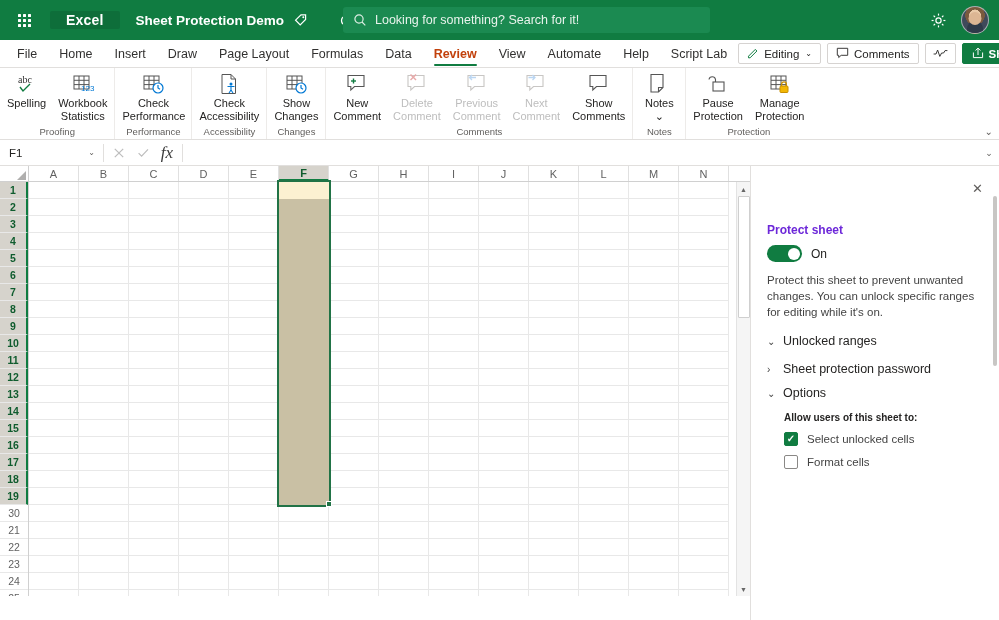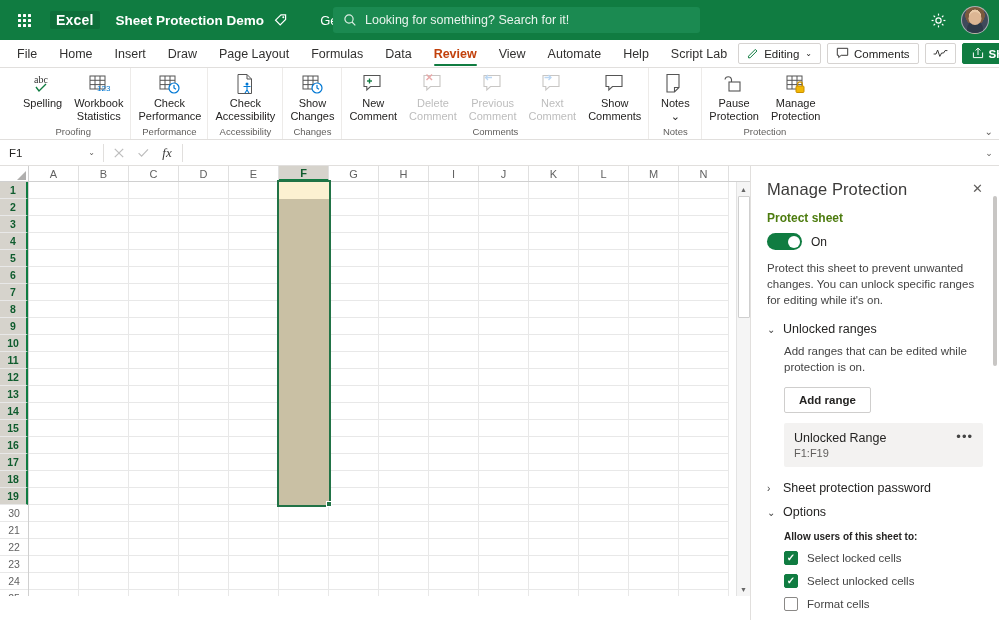--- a/index.html
+++ b/index.html
@@ -13,27 +13,27 @@
   }
 
   
   .titlebar{
     height:40px; background:#107C41; display:flex; align-items:center;
     padding:0 10px; color:#fff; position:relative;
   }
   .waffle{ width:28px; height:28px; display:flex; align-items:center; justify-content:center; cursor:pointer;}
   .waffle-grid{ display:grid; grid-template-columns:repeat(3,3px); grid-template-rows:repeat(3,3px); gap:2px;}
   .waffle-grid i{ background:#fff; width:3px; height:3px; border-radius:.5px; display:block;}
-  .app-name{ font-size:14px; font-weight:700; margin-left:12px; letter-spacing:.2px; background:#0E6E3A; padding:1px 6px; border-radius:2px;}
+  .app-name{ font-size:14px; font-weight:700; margin-left:12px; letter-spacing:.2px; background:#0E6E3A; padding:1px 16px; border-radius:2px;}
   .doc-title{ font-size:13.5px; margin-left:16px; white-space:nowrap;font-weight:bold;}
   .doc-meta{ display:flex; align-items:center; margin-left:10px; font-size:13px; white-space:nowrap;gap:27px;}
   .tag-icon{ margin-right:5px; display:inline-flex;}
   .chev{ margin-left:5px; font-size:9px; opacity:.95;}
   .searchbox{
-    position:absolute; left:333px; top:7px; width:367px; height:26px;
+    position:absolute; left:343px; top:7px; width:367px; height:26px;
     background:#1B8A51; border-radius:3px; display:flex; align-items:center;
     padding:0 10px; cursor:text;
   }
   .searchbox .sicon{ margin-right:8px; opacity:.95; display:flex;}
   .searchbox .stext{ color:#E8F3EC; font-size:12.5px;}
   .tb-right{ position:absolute; right:10px; top:0; height:40px; display:flex; align-items:center; gap:10px;}
   .gear{ width:26px;height:26px;display:flex;align-items:center;justify-content:center;cursor:pointer;}
   .avatar{
     width:28px;height:28px;border-radius:50%;overflow:hidden;cursor:pointer;
     background:radial-gradient(circle at 50% 32%, #e8c9a8 0 26%, #7a5a3e 27% 44%, #3f4a5a 45% 100%);
@@ -65,21 +65,21 @@
     height:21px; border:1px solid #D6D3D1; background:#fff; border-radius:2px;
     display:flex;align-items:center; gap:5px; padding:0 8px; font-size:11.5px; cursor:pointer; color:#252423;
   }
   .btn-green{
     height:21px; background:#107C41; color:#fff; border-radius:2px; border:1px solid #107C41;
     display:flex;align-items:center;gap:5px;padding:0 9px;font-size:11.5px;cursor:pointer;font-weight:600;
   }
   .mini-chev{ font-size:8px; margin-left:1px;}
 
   
-  .ribbon{ height:72px; background:#fff; display:flex; position:relative; border-bottom:1px solid #E1DFDD;padding-left:16px;}
+  .ribbon{ height:72px; background:#fff; display:flex; position:relative; border-bottom:1px solid #E1DFDD;}
   .rgroup{ display:flex; flex-direction:column; position:relative; padding:0 1px;}
   .rgroup + .rgroup{ border-left:1px solid #EDEBE9;}
   .rg-items{ display:flex; align-items:flex-start; height:56px; padding-top:3px;}
   .rg-label{
     height:16px; display:flex; align-items:center; justify-content:center;
     font-size:9.5px; color:#605E5C;
   }
   .ritem{
     width:auto; min-width:50px; padding:0 6px; display:flex; flex-direction:column; align-items:center;
     cursor:pointer; text-align:center;
@@ -92,21 +92,21 @@
 
   
   .fbar{ height:26px; display:flex; align-items:center; border-bottom:1px solid #E1DFDD; background:#fff;}
   .namebox{
     width:96px; height:20px; margin-left:4px; border:1px solid transparent; display:flex;
     align-items:center; padding:0 4px; font-size:11.5px; cursor:pointer;
   }
   .namebox .nb-chev{ margin-left:auto; font-size:8px; color:#605E5C;}
   .fbdiv{ width:1px; height:18px; background:#E1DFDD; margin:0 3px;}
   .fbtn{ width:24px;height:20px;display:flex;align-items:center;justify-content:center;cursor:pointer;}
-  .fx{ font-style:italic; font-family:"Liberation Serif",serif; font-size:13px; color:#3b3b3b;}
+  .fx{ font-style:italic; font-family:"Liberation Serif",serif; font-size:17px; color:#3b3b3b;}
   .finput{ flex:1; height:20px; padding-left:8px; font-size:12px; display:flex; align-items:center; cursor:text;}
   .fb-chev{ width:20px; display:flex; align-items:center; justify-content:center; font-size:9px; color:#605E5C; cursor:pointer;}
 
   
   .workspace{ display:flex; height:430px; position:relative;}
   .gridwrap{ width:750px; position:relative; overflow:hidden; background:#fff;}
 
   .colhdr{ height:16px; display:flex; background:#fff; border-bottom:1px solid #d0d0d0;}
   .corner{
     width:29px; min-width:29px; border-right:1px solid #d0d0d0; background:#fff; position:relative;
@@ -149,21 +149,21 @@
 
   
   .pane{
     width:249px; background:#fff; border-left:1px solid #E1DFDD; position:relative;
     height:456px; overflow:hidden;
   }
   .pane-inner{ padding:14px 16px 0 16px; }
   .pane-head{ display:flex; align-items:flex-start;}
   .pane-title{ font-size:16.5px; color:#3B3A39; font-weight:400; letter-spacing:.1px;}
   .pane-close{ margin-left:auto; font-size:13px; color:#605E5C; cursor:pointer; line-height:18px;}
-  .sec-title{ font-size:12px; font-weight:700; margin-top:12px; color:#4d7c0f;}
+  .sec-title{ font-size:12px; font-weight:700; margin-top:25px; color:#6d28d9;}
   .toggle-row{ display:flex; align-items:center; gap:9px; margin-top:8px;}
   .toggle{
     width:35px; height:17px; border-radius:9px; background:#107C41; position:relative; cursor:pointer;
   }
   .toggle .knob{ position:absolute; right:2.5px; top:2.5px; width:12px;height:12px;border-radius:50%;background:#fff;}
   .toggle-lbl{ font-size:12px; color:#252423;}
   .desc{ font-size:11.5px; line-height:16px; color:#444; margin-top:10px;}
   .acc{ display:flex; align-items:center; gap:7px; margin-top:14px; cursor:pointer;}
   .acc .achev{ font-size:10px; color:#444; width:9px; display:inline-block;}
   .acc .atext{ font-size:12.5px; color:#252423;}
@@ -982,66 +982,50 @@
         <div class="vthumb"></div>
         <div class="sbtn" style="position:absolute;bottom:0;">▼</div>
       </div>
     </div>
 
   </div>
 
   <div class="pane">
     <div class="pane-inner">
       <div class="pane-head">
-        <div class="pane-title">Manage Protection</div>
         <div class="pane-close">✕</div>
       </div>
 
       <div class="sec-title">Protect sheet</div>
       <div class="toggle-row">
         <div class="toggle">
             <div class="knob"></div>
           </div>
         <div class="toggle-lbl">On</div>
       </div>
       <div class="desc">Protect this sheet to prevent unwanted changes. You can unlock specific ranges for editing while it's on.</div>
 
       <div class="acc">
         <span class="achev">⌄</span>
         <span class="atext">Unlocked ranges</span>
       </div>
-      <div class="acc-body">
-        <div class="sub-desc">Add ranges that can be edited while protection is on.</div>
-        <div class="addbtn">Add range</div>
-        <div class="rangecard">
-          <div>
-            <div class="rc-name">Unlocked Range</div>
-            <div class="rc-sub">F1:F19</div>
-          </div>
-          <div class="rc-dots">•••</div>
-        </div>
-      </div>
 
       <div class="acc">
         <span class="achev">›</span>
         <span class="atext">Sheet protection password</span>
       </div>
 
       <div class="acc" style="margin-top:10px;">
         <span class="achev">⌄</span>
         <span class="atext">Options</span>
       </div>
       <div class="opt-head">Allow users of this sheet to:</div>
       <div id="cb-host">
           <div class="cbrow">
             <div class="cb on"></div>
-            <div class="cb-lbl">Select locked cells</div>
-          </div>
-          <div class="cbrow">
-            <div class="cb on"></div>
             <div class="cb-lbl">Select unlocked cells</div>
           </div>
           <div class="cbrow">
             <div class="cb"></div>
             <div class="cb-lbl">Format cells</div>
           </div>
         </div>
     </div>
     <div class="pane-scroll"></div>
   </div>

